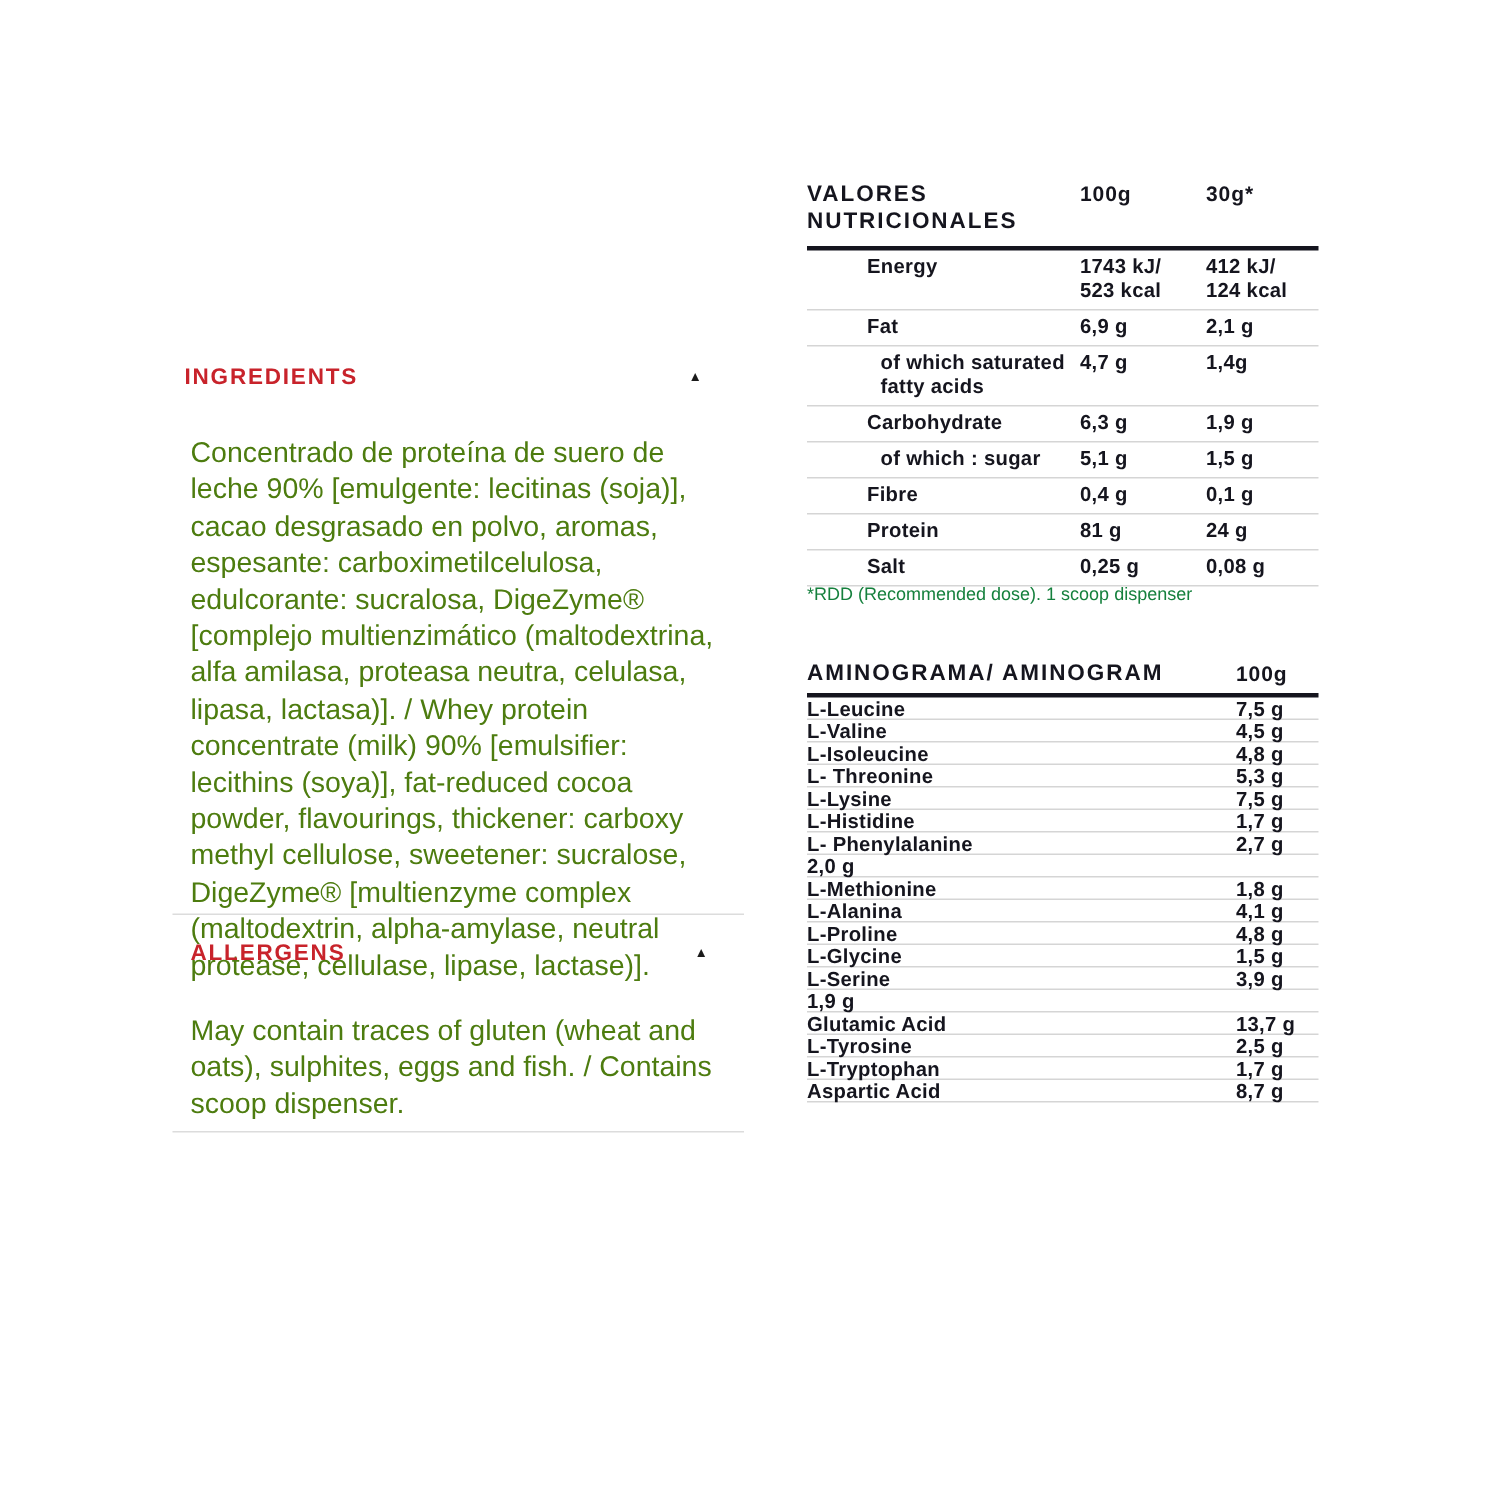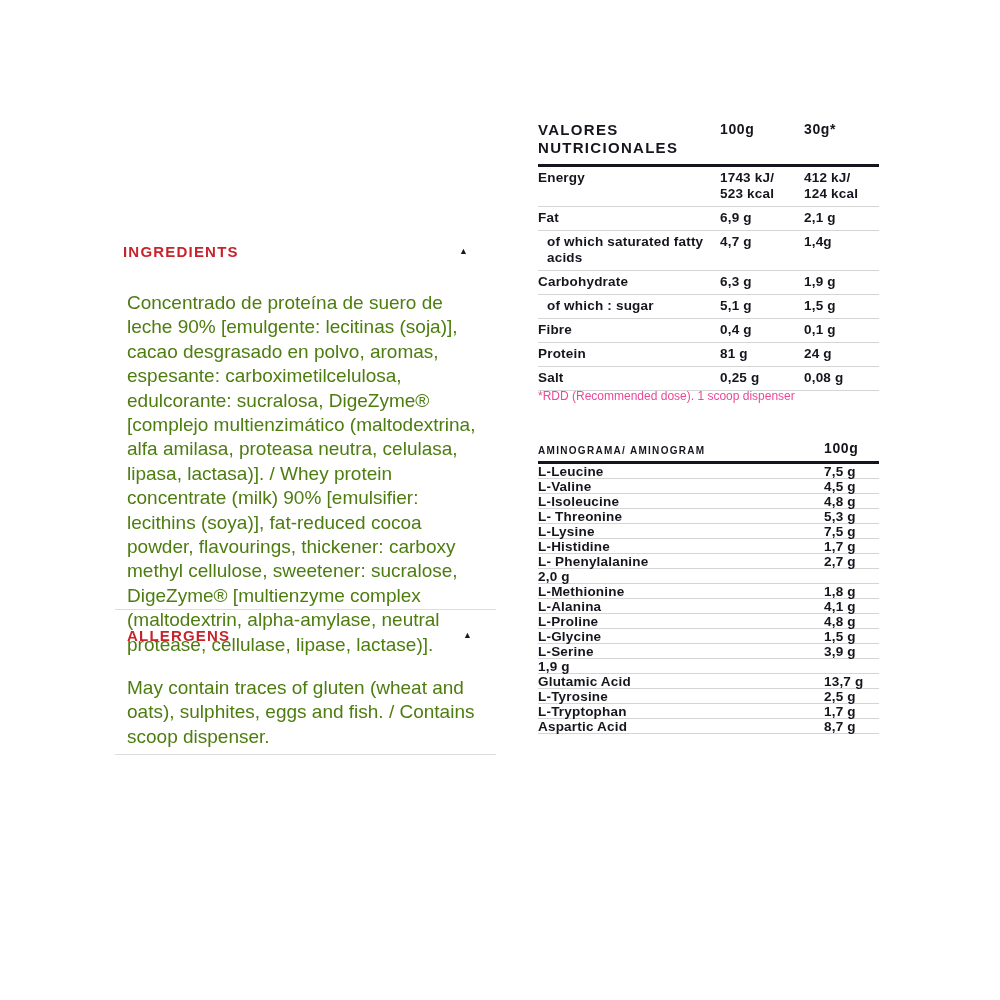--- a/index.html
+++ b/index.html
@@ -22,31 +22,31 @@
   #divider-2          { left:115px; top:754px; width:381px; }
 
   
   .ntable { position:absolute; left:538px; top:121px; width:341px; color:#15151E; }
   .nt-head { display:grid; grid-template-columns:182px 84px 1fr; align-items:start;
              padding-bottom:7px; border-bottom:3px solid #15151E; }
   .nt-title { font-size:15px; font-weight:700; letter-spacing:1.3px; line-height:18px; }
   .nt-col { font-size:14px; font-weight:700; letter-spacing:.6px; }
   .nrow { display:grid; grid-template-columns:182px 84px 1fr;
           border-bottom:1px solid #d5d5d5; padding:3px 0 4px; }
-  .nlabel { font-size:13.5px; font-weight:700; line-height:16px; letter-spacing:.2px; }
+  .nlabel { font-size:13.5px; font-weight:700; line-height:16px; letter-spacing:.2px;margin-left:40px; }
   .nlabel.indent { padding-left:9px; }
   .nval { font-size:13.5px; font-weight:700; line-height:16px; letter-spacing:.2px; white-space:pre-line; }
   .footnote { position:absolute; left:538px; top:389px; width:341px;
-              color:#ec4899; font-size:12px; }
+              color:#15803d; font-size:12px; }
 
   
   .atable { position:absolute; left:538px; top:440px; width:341px; color:#15151E; }
   .at-head { display:grid; grid-template-columns:286px 1fr; align-items:end;
              padding-bottom:5px; border-bottom:3px solid #15151E; }
-  .at-title { font-size:10px; font-weight:700; letter-spacing:1.3px; }
+  .at-title { font-size:15px; font-weight:700; letter-spacing:1.3px; }
   .at-col { font-size:14px; font-weight:700; letter-spacing:.6px; }
   .arow { display:grid; grid-template-columns:286px 1fr; align-items:center;
           height:15px; border-bottom:1px solid #d5d5d5; }
   .arow div { font-size:13.5px; font-weight:700; letter-spacing:.2px; }
 </style>
 </head>
 <body>
 
 <div class="page">
 

